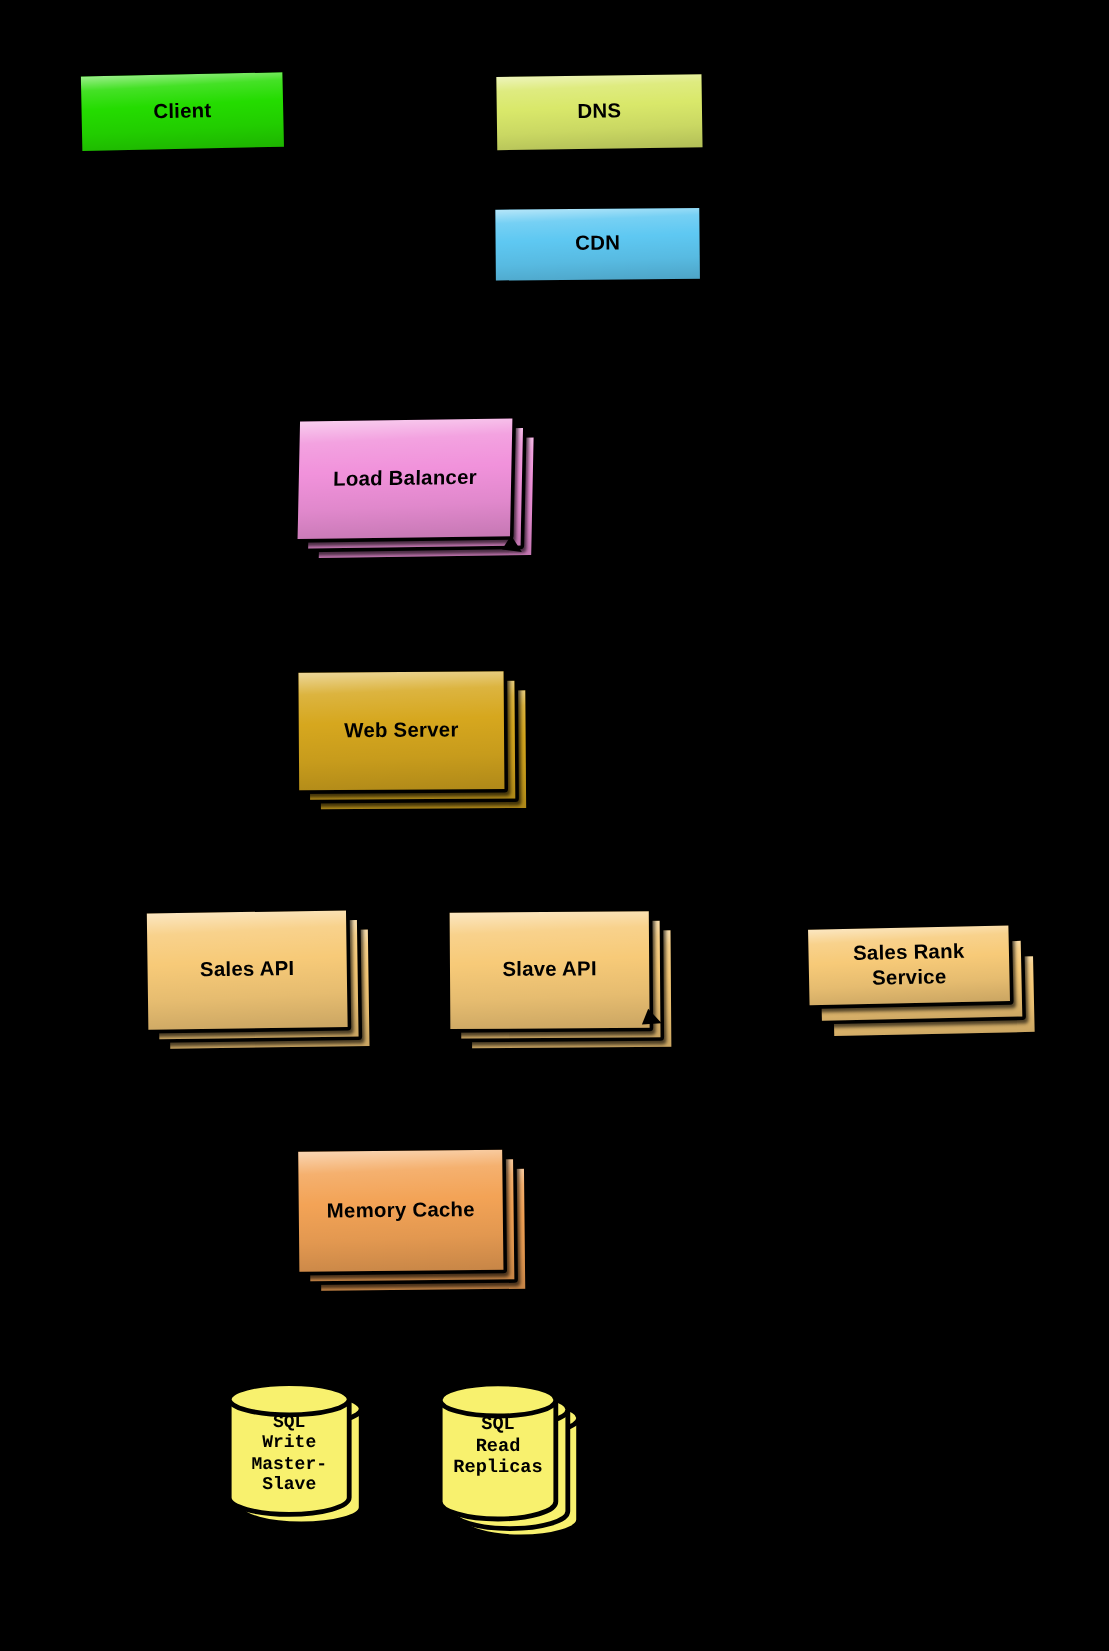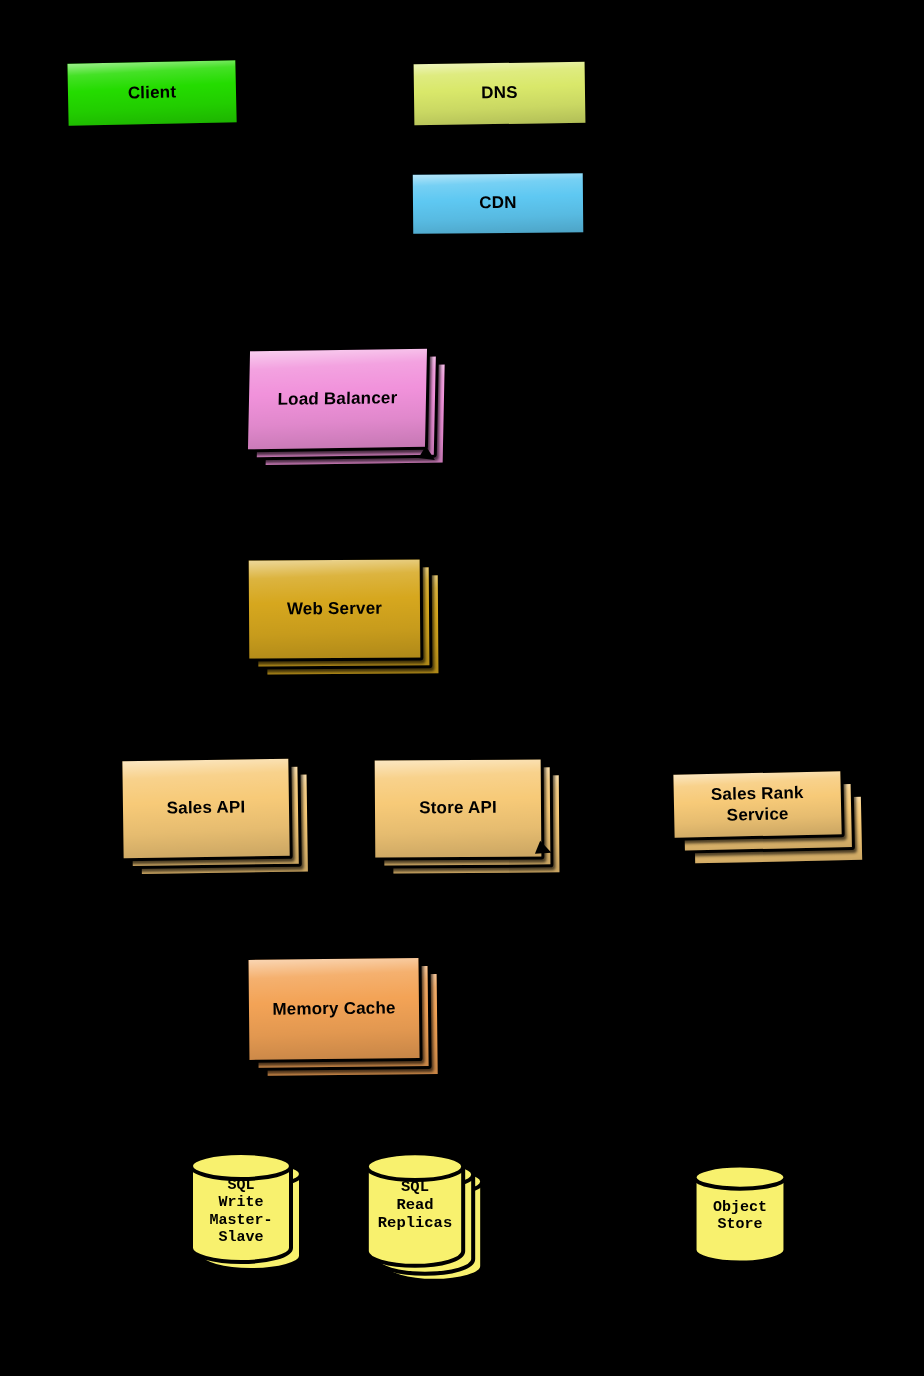--- a/index.html
+++ b/index.html
@@ -98,21 +98,21 @@
     <div class="layer l2"></div>
     <div class="layer main">
       <span class="label">Sales API</span>
     </div>
   </div>
 
   <div class="node" style="left: 372px; top: 757px; width: 172px; height: 103px; --rot: -0.4deg; --c: #F7CA78;">
     <div class="layer l3"></div>
     <div class="layer l2"></div>
     <div class="layer main">
-      <span class="label">Store API</span>
+      <span class="label">Slave API</span>
     </div>
   </div>
 
   <div class="node tallstack" style="left: 671px; top: 770px; width: 173px; height: 69px; --rot: -1.2deg; --c: #F7CA78;">
     <div class="layer l3"></div>
     <div class="layer l2"></div>
     <div class="layer main">
       <span class="label">Sales Rank
 Service</span>
     </div>
@@ -152,25 +152,17 @@
     </svg>
     <svg class="cyl-svg" viewBox="0 0 110 118" preserveAspectRatio="none">
       <path d="M5 17 V99 A50 14 0 0 0 105 99 V17 Z"></path>
       <ellipse cx="55" cy="17" rx="50" ry="13"></ellipse>
     </svg>
     <span class="cyl-label" style="top:30px;font-size:15.5px">SQL
 Read
 Replicas</span>
   </div>
 
-  <div class="node" style="left: 690px; top: 1162px; width: 100px; height: 105px; --c: #F8F16E;">
-    <svg class="cyl-svg" viewBox="0 0 110 118" preserveAspectRatio="none">
-      <path d="M5 17 V99 A50 14 0 0 0 105 99 V17 Z"></path>
-      <ellipse cx="55" cy="17" rx="50" ry="13"></ellipse>
-    </svg>
-    <span class="cyl-label" style="top:37px">Object
-Store</span>
-  </div>
 
   <div class="arrowhead" style="left:421px;top:449px;transform:rotate(32deg)"></div>
   <div class="arrowhead" style="left:537px;top:843px;transform:rotate(22deg)"></div>
 
 </div>
 
 </body></html>

